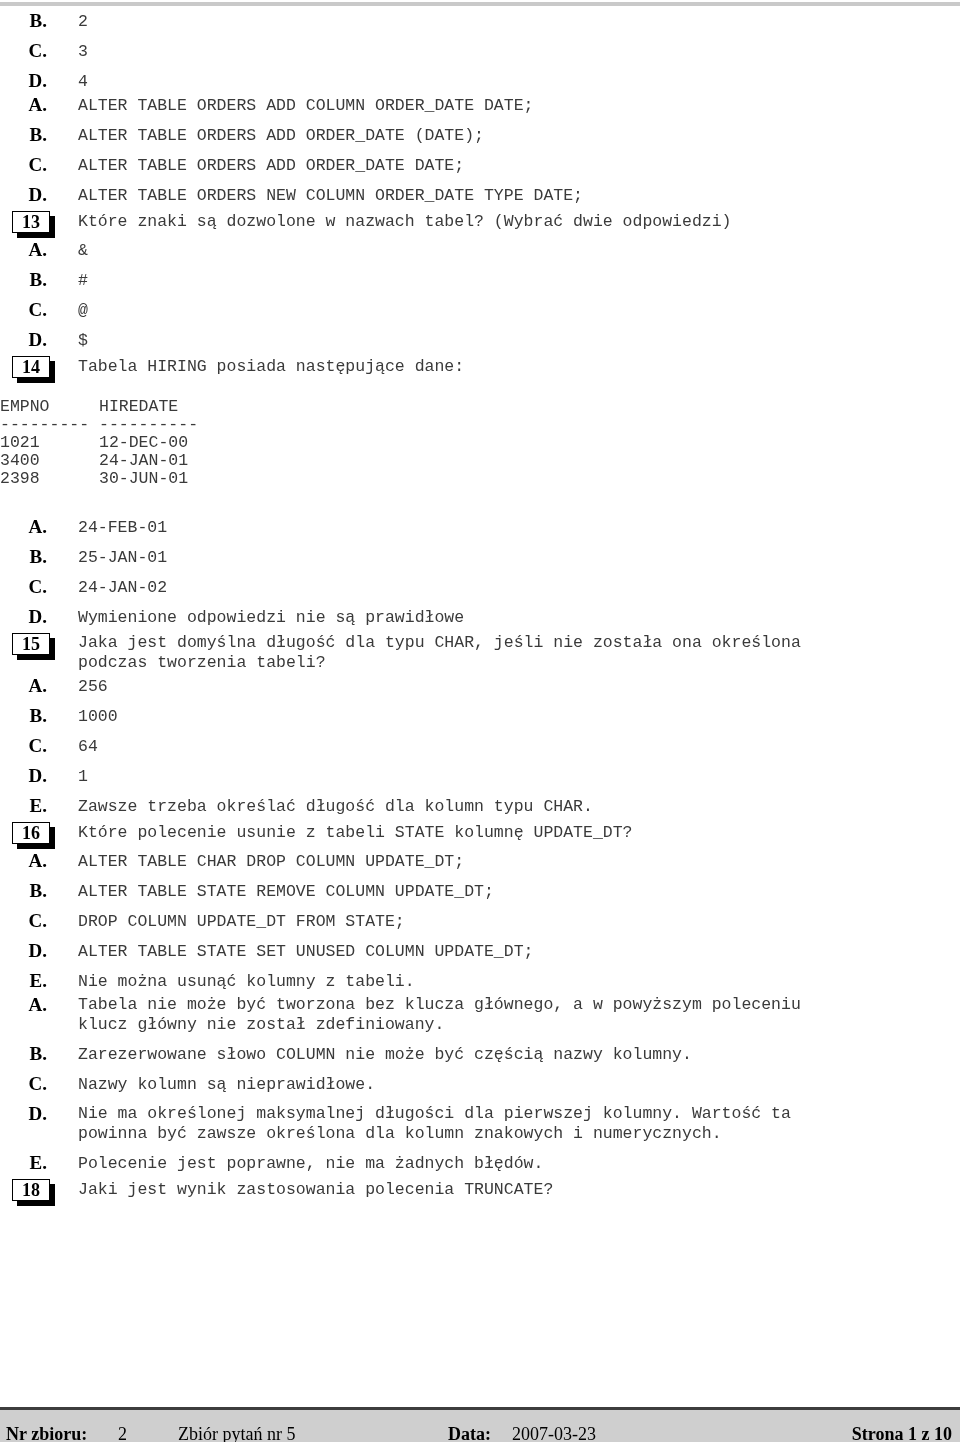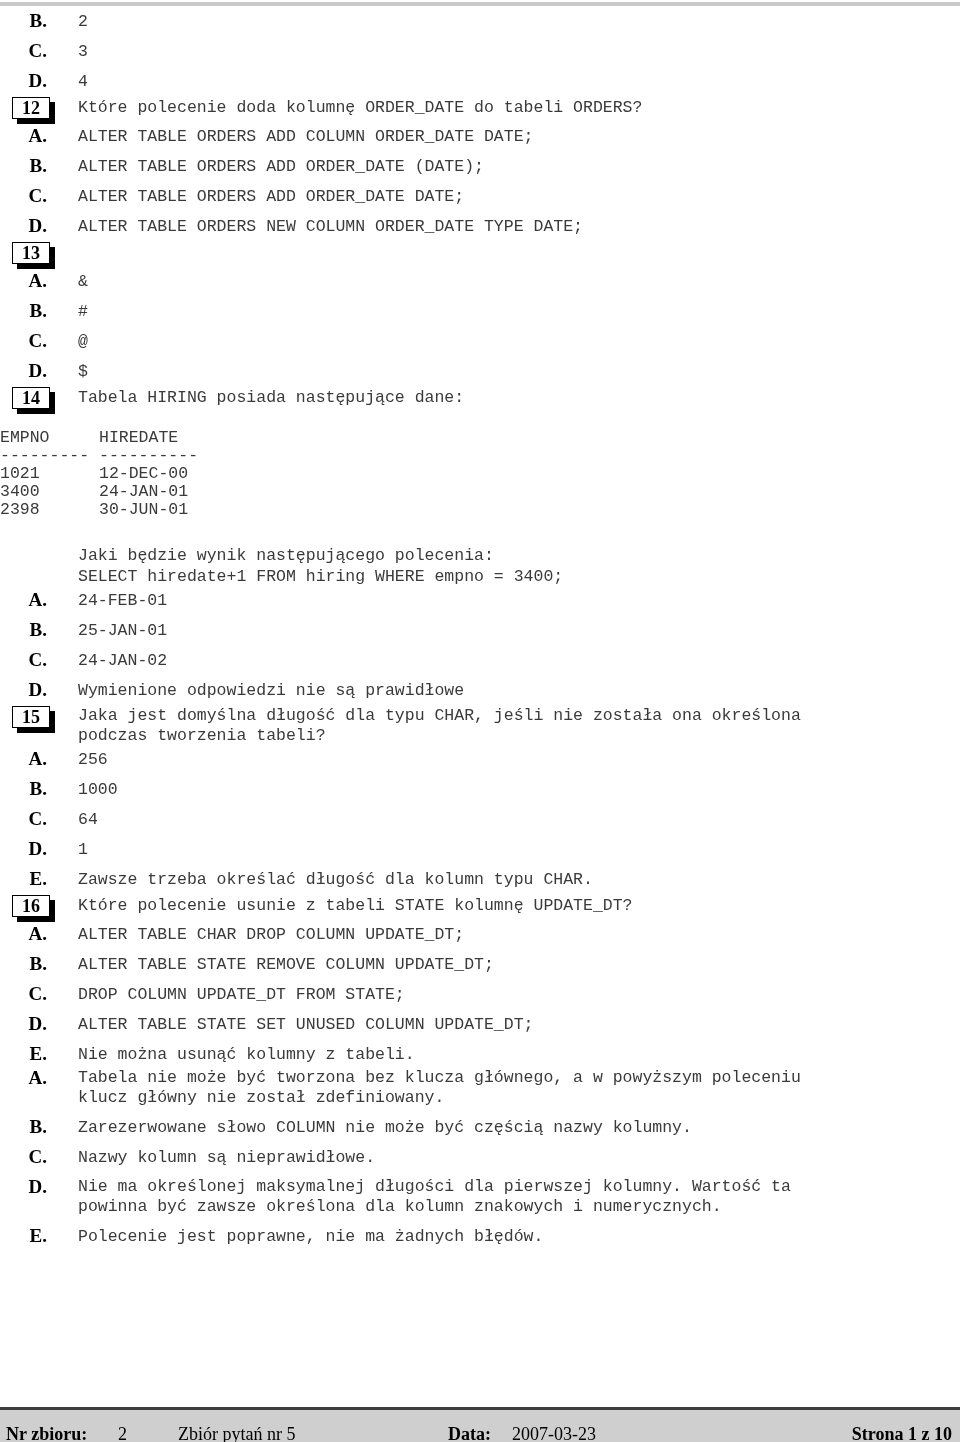--- a/index.html
+++ b/index.html
@@ -169,29 +169,20 @@
     </div>
     <div class="content">3</div>
   </div>
   <div class="row opt">
     <div class="gutter">
       <div class="letter">D.</div>
     </div>
     <div class="content">4</div>
   </div>
 
-  <div class="row q">
-    <div class="gutter">
-      <div class="qnum-wrap">
-        <div class="qnum-shadow"></div>
-        <div class="qnum-box">12</div>
-      </div>
-    </div>
-    <div class="content">Które polecenie doda kolumnę ORDER_DATE do tabeli ORDERS?</div>
-  </div>
   <div class="row optn">
     <div class="gutter">
       <div class="letter">A.</div>
     </div>
     <div class="content">ALTER TABLE ORDERS ADD COLUMN ORDER_DATE DATE;</div>
   </div>
   <div class="row opt">
     <div class="gutter">
       <div class="letter">B.</div>
     </div>
@@ -210,20 +201,21 @@
     <div class="content">ALTER TABLE ORDERS NEW COLUMN ORDER_DATE TYPE DATE;</div>
   </div>
 
   <div class="row q">
     <div class="gutter">
       <div class="qnum-wrap">
         <div class="qnum-shadow"></div>
         <div class="qnum-box">13</div>
       </div>
     </div>
+    <div class="content">Które znaki są dozwolone w nazwach tabel? (Wybrać dwie odpowiedzi)</div>
   </div>
   <div class="row optn">
     <div class="gutter">
       <div class="letter">A.</div>
     </div>
     <div class="content">&amp;</div>
   </div>
   <div class="row opt">
     <div class="gutter">
       <div class="letter">B.</div>
@@ -254,25 +246,20 @@
   </div>
 
   <div class="spacer-md"></div>
   <div class="codeblock">EMPNO     HIREDATE
 --------- ----------
 1021      12-DEC-00
 3400      24-JAN-01
 2398      30-JUN-01</div>
   <div class="spacer-lg"></div>
 
-  <div class="row">
-    <div class="gutter"></div>
-    <div class="content">Jaki będzie wynik następującego polecenia:
-SELECT hiredate+1 FROM hiring WHERE empno = 3400;</div>
-  </div>
 
   <div class="row optn">
     <div class="gutter">
       <div class="letter">A.</div>
     </div>
     <div class="content">24-FEB-01</div>
   </div>
   <div class="row opt">
     <div class="gutter">
       <div class="letter">B.</div>
@@ -399,20 +386,29 @@
     <div class="content tight">Nie ma określonej maksymalnej długości dla pierwszej kolumny. Wartość ta
 powinna być zawsze określona dla kolumn znakowych i numerycznych.</div>
   </div>
   <div class="row opt">
     <div class="gutter">
       <div class="letter">E.</div>
     </div>
     <div class="content">Polecenie jest poprawne, nie ma żadnych błędów.</div>
   </div>
 
+  <div class="row q">
+    <div class="gutter">
+      <div class="qnum-wrap">
+        <div class="qnum-shadow"></div>
+        <div class="qnum-box">18</div>
+      </div>
+    </div>
+    <div class="content">Jaki jest wynik zastosowania polecenia TRUNCATE?</div>
+  </div>
 
 </div>
 
 <div class="footer">
   <div class="footer-inner">
     <span class="f b f-nrlabel">Nr zbioru:</span>
     <span class="f f-nrval">2</span>
     <span class="f f-set">Zbiór pytań nr 5</span>
     <span class="f b f-datalbl">Data:</span>
     <span class="f f-dataval">2007-03-23</span>

